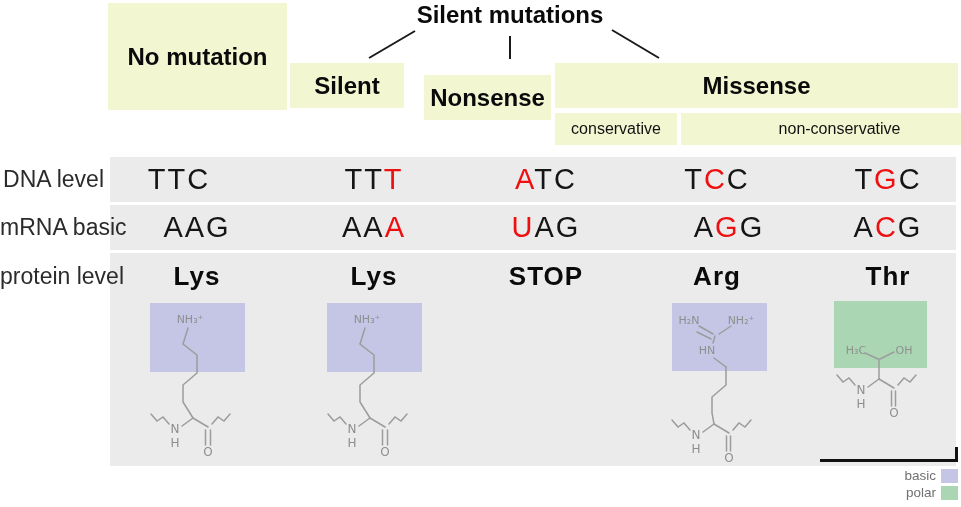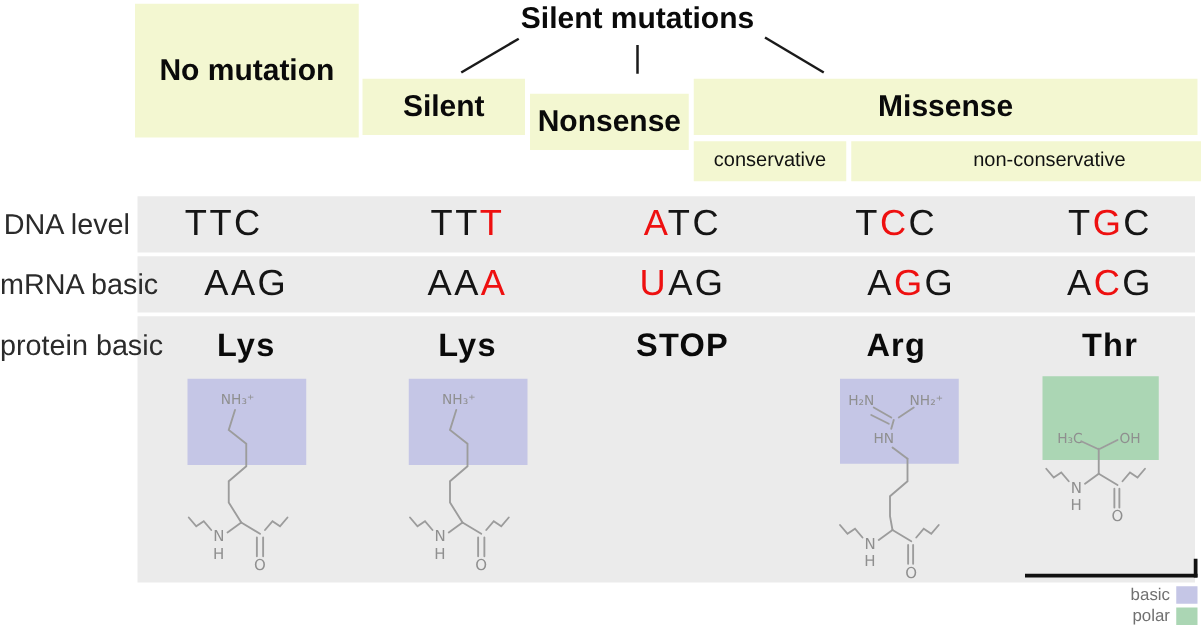--- a/index.html
+++ b/index.html
@@ -47,21 +47,21 @@
     <span class="hdr-label">No mutation</span>
   </div>
   <div class="diagram-title">Silent mutations</div>
 
   <svg class="connectors" width="961" height="70">
     <line x1="415" y1="31" x2="369" y2="58" stroke="#1a1a1a" stroke-width="2"></line>
     <line x1="510" y1="36" x2="510" y2="59" stroke="#1a1a1a" stroke-width="2"></line>
     <line x1="612" y1="30" x2="659" y2="58" stroke="#1a1a1a" stroke-width="2"></line>
   </svg>
 
-  <div class="hdr-box" style="left:290px;top:63px;width:130px;height:45px;">
+  <div class="hdr-box" style="left:290px;top:63px;width:114px;height:45px;">
     <span class="hdr-label">Silent</span>
   </div>
   <div class="hdr-box" style="left:424px;top:75px;width:127px;height:45px;">
     <span class="hdr-label">Nonsense</span>
   </div>
   <div class="hdr-box" style="left:555px;top:63px;width:403px;height:45px;">
     <span class="hdr-label">Missense</span>
   </div>
   <div class="hdr-box" style="left:555px;top:113px;width:122px;height:32px;">
     <span class="hdr-label sub-label">conservative</span>
@@ -69,21 +69,21 @@
   <div class="hdr-box" style="left:681px;top:113px;width:277px;height:32px;padding-left:20px;">
     <span class="hdr-label sub-label">non-conservative</span>
   </div>
 
   <div class="band band1"></div>
   <div class="band band2"></div>
   <div class="band band3"></div>
 
   <div class="row-label dna">DNA level</div>
   <div class="row-label mrna">mRNA basic</div>
-  <div class="row-label protein">protein basic</div>
+  <div class="row-label protein">protein level</div>
 
   <div id="cells">
       <div class="cell dna" style="left: 179px; top: 157px; height: 45px; line-height: 45px;"><span>T</span><span>T</span><span>C</span></div>
       <div class="cell mrna" style="left: 197px; top: 205px; height: 45px; line-height: 45px;"><span>A</span><span>A</span><span>G</span></div>
       <div class="cell protein" style="left: 197px; top: 253px; height: 46px; line-height: 46px;">Lys</div>
       <div class="cell dna" style="left: 374px; top: 157px; height: 45px; line-height: 45px;"><span>T</span><span>T</span><span class="red">T</span></div>
       <div class="cell mrna" style="left: 374px; top: 205px; height: 45px; line-height: 45px;"><span>A</span><span>A</span><span class="red">A</span></div>
       <div class="cell protein red" style="left: 374px; top: 253px; height: 46px; line-height: 46px;">Lys</div>
       <div class="cell dna" style="left: 546px; top: 157px; height: 45px; line-height: 45px;"><span class="red">A</span><span>T</span><span>C</span></div>
       <div class="cell mrna" style="left: 546px; top: 205px; height: 45px; line-height: 45px;"><span class="red">U</span><span>A</span><span>G</span></div>

